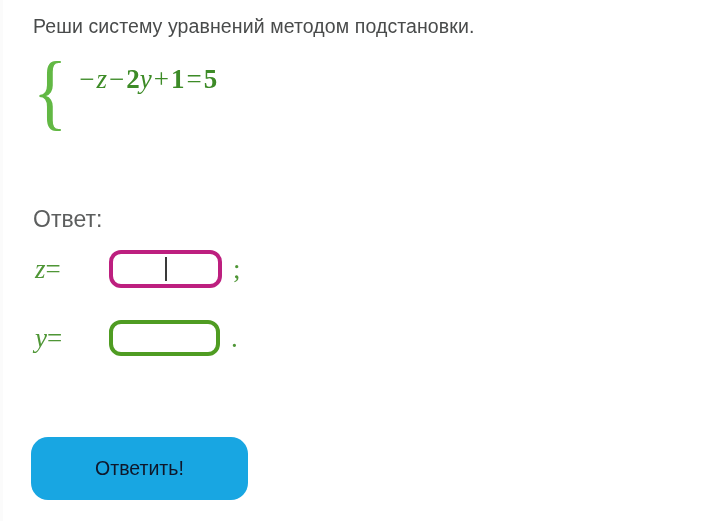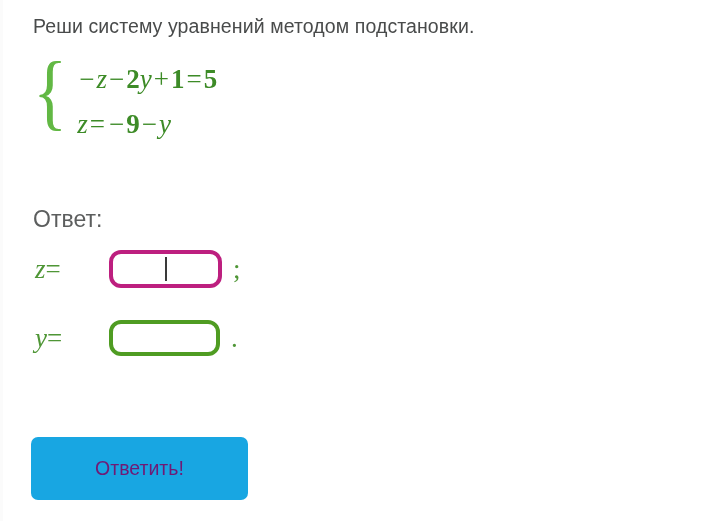--- a/index.html
+++ b/index.html
@@ -51,21 +51,21 @@
     line-height: 62px;
     color: #62b844;
     font-weight: 400;
     margin-top: 6px;
     margin-right: 4px;
     transform: scaleX(0.85);
     transform-origin: left center;
   }
   .eqs {
     display: flex;
-    flex-direction: column;
+    flex-direction: row;
     justify-content: center;
     padding-top: 2px;
   }
   .eq {
     font-family: "Liberation Serif", serif;
     font-size: 27px;
     line-height: 45px;
     color: #3d8b27;
     white-space: nowrap;
   }
@@ -138,43 +138,40 @@
 
   
   .submit-btn {
     position: absolute;
     left: 28px;
     top: 437px;
     width: 217px;
     height: 63px;
     background: #18a6e2;
     border: none;
-    border-radius: 7px;
-    color: #701a75;
+    border-radius: 17px;
+    color: #0f172a;
     font-family: "Liberation Sans", sans-serif;
     font-size: 19.5px;
     cursor: pointer;
     padding: 0;
   }
 </style>
 </head>
 <body>
 
 <div class="page">
 
   <div class="prompt">Реши систему уравнений методом подстановки.</div>
 
   <div class="system">
     <span class="brace">{</span>
     <div class="eqs">
       <div class="eq">
         <span class="op">−</span><span class="var">z</span><span class="op">−</span><span class="num">2</span><span class="var">y</span><span class="op">+</span><span class="num">1</span><span class="op">=</span><span class="num">5</span>
-      </div>
-      <div class="eq">
-        <span class="var">z</span><span class="op">=</span><span class="op">−</span><span class="num">9</span><span class="op">−</span><span class="var">y</span>
       </div>
     </div>
   </div>
 
   <div class="answer-label">Ответ:</div>
 
   <div class="ans-row" id="row-z">
     <span class="ans-var"><span>z</span><span class="eqsign">=</span></span>
     <div class="input-box focused">
       <span></span>

